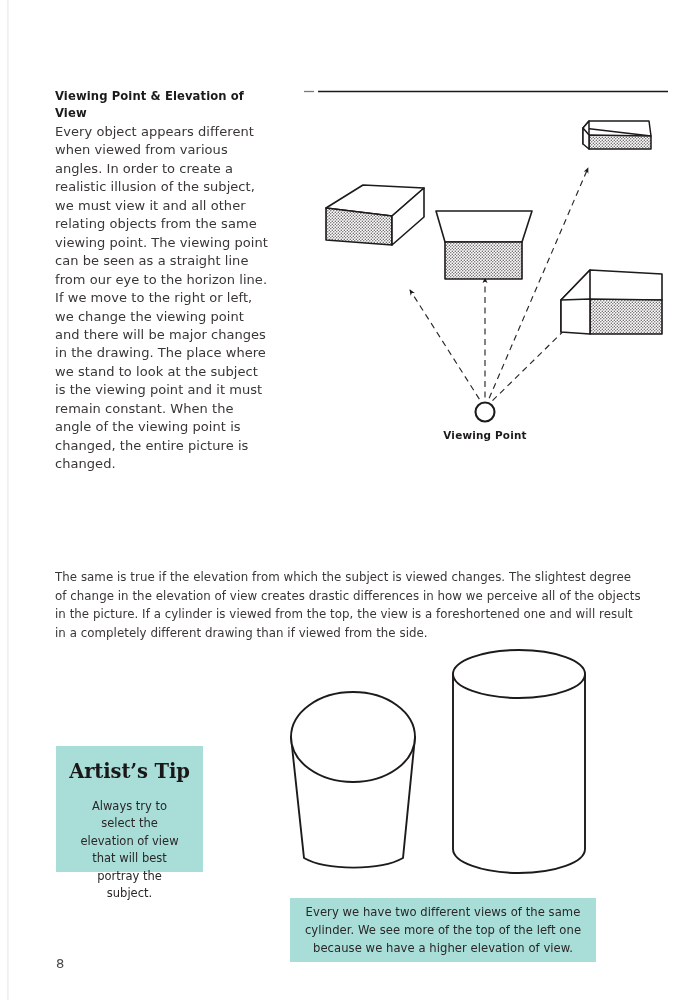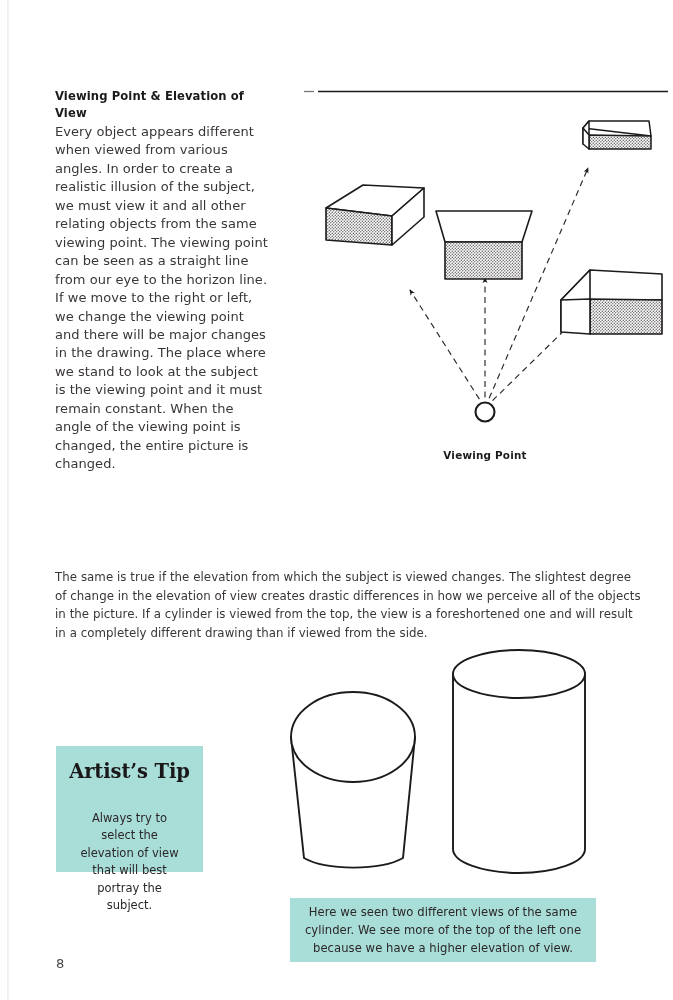--- a/index.html
+++ b/index.html
@@ -70,21 +70,21 @@
     width: 373px;
     text-align: center;
     font-size: 10.4px;
     font-weight: bold;
     color: #1d1a1b;
     letter-spacing: .2px;
   }
   .vp-label {
     position: absolute;
     left: 95px;
-    top: 389px;
+    top: 369px;
     width: 180px;
     text-align: center;
     font-size: 10.4px;
     font-weight: bold;
     color: #1d1a1b;
     letter-spacing: .2px;
   }
   .diagram svg { position: absolute; left: 0; top: 0; }
 
   
@@ -134,21 +134,20 @@
     top: 746px;
     width: 147px;
     height: 126px;
     background: #a9ddd8;
     display: flex;
     flex-direction: column;
     align-items: center;
     justify-content: flex-start;
     padding-top: 14px;
     box-sizing: border-box;
-    gap: 12px;
   }
   .tip-title {
     font-family: "DejaVu Serif", serif;
     font-size: 19.5px;
     font-weight: bold;
     color: #1a1718;
     margin: 0 0 7px 0;
     letter-spacing: -.1px;
   }
   .tip-body {
@@ -285,18 +284,18 @@
         <path d="M 193 34
                  L 193 209
                  A 66 24 0 0 0 325 209
                  L 325 34 Z" fill="#ffffff"></path>
         <ellipse cx="259" cy="34" rx="66" ry="24" fill="#ffffff"></ellipse>
       </g>
     </svg>
   </div>
 
   <div class="callout" id="callout-cylinders">
-    <p>Here we seen two different views of the same cylinder. We see more of the top of the left one because we have a higher elevation of view.</p>
+    <p>Every we have two different views of the same cylinder. We see more of the top of the left one because we have a higher elevation of view.</p>
   </div>
 
   <div class="page-number">8</div>
 
 </div>
 
 </body></html>

